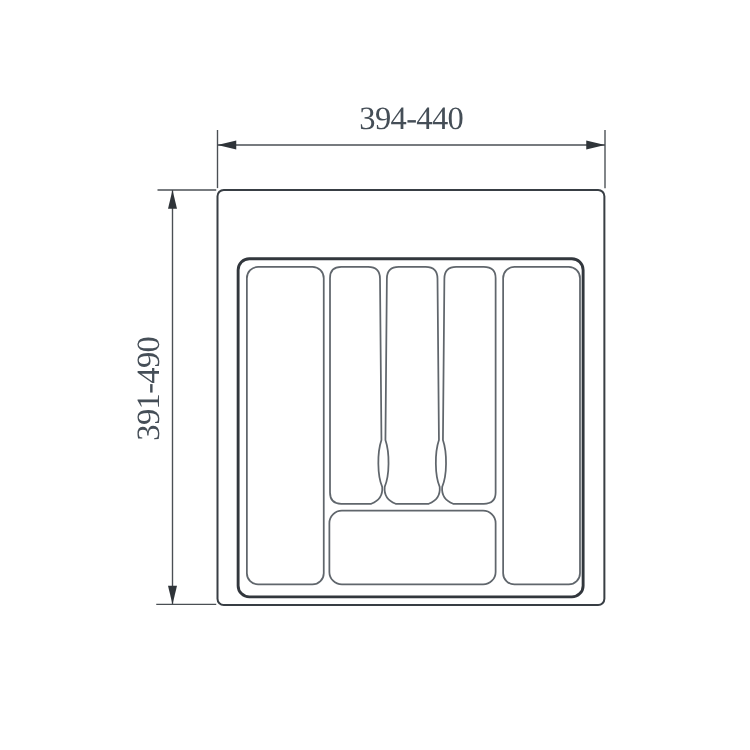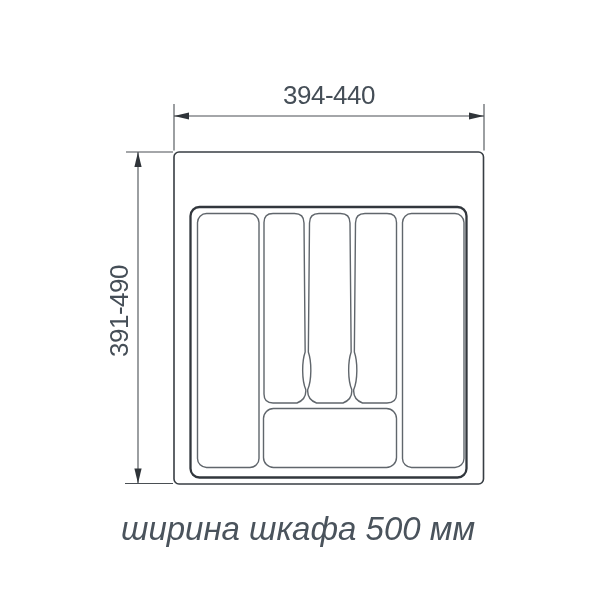--- a/index.html
+++ b/index.html
@@ -6,21 +6,21 @@
     margin: 0;
     padding: 0;
     background: #ffffff;
   }
   #canvas {
     position: relative;
     width: 528px;
     height: 600px;
     background: #ffffff;
     overflow: hidden;
-    font-family: Liberation Sans, sans-serif;
+    font-family: Liberation Serif, serif;
   }
   #drawing-svg {
     position: absolute;
     left: 0;
     top: 0;
   }
   .dim-label {
     position: absolute;
     width: 200px;
     height: 28px;
@@ -111,15 +111,14 @@
       <polygon points="484,116 469,112.4 469,119.6"></polygon>
       <polygon points="138,152 134.4,167 141.6,167"></polygon>
       <polygon points="138,483.5 134.4,468.5 141.6,468.5"></polygon>
     </g>
   </svg>
 
   <div class="dim-label dim-label-horizontal">394-440</div>
 
   <div class="dim-label dim-label-vertical">391-490</div>
 
-  <div class="caption">ширина шкафа 500 мм</div>
 
 </div>
 
 </body></html>

